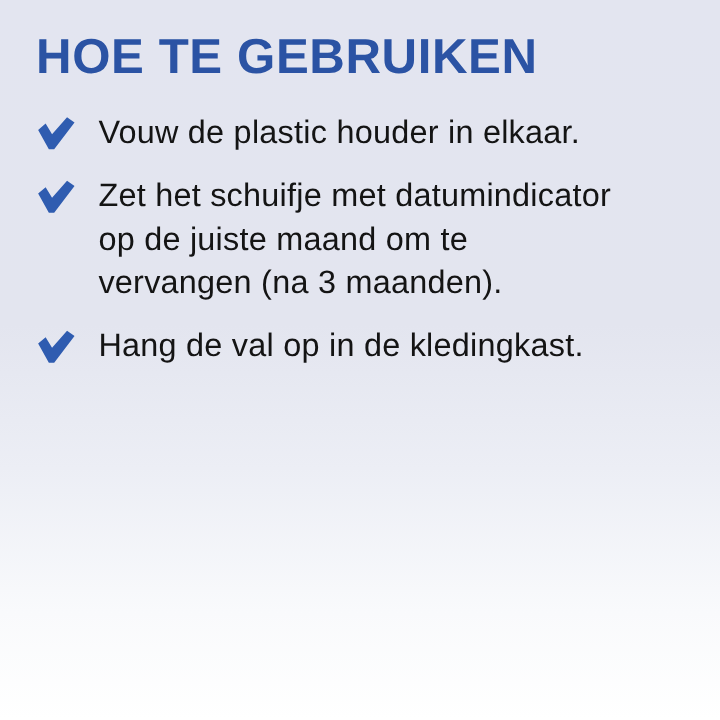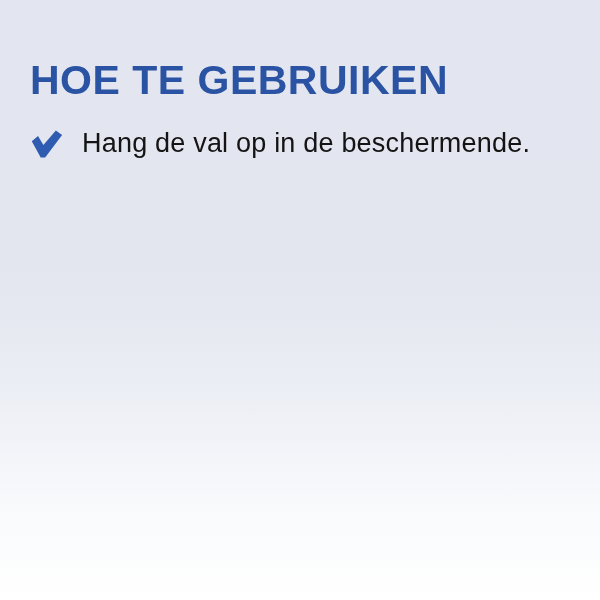--- a/index.html
+++ b/index.html
@@ -16,21 +16,21 @@
       #e3e5f0 0%,
       #e3e5ef 45%,
       #eceef5 65%,
       #f9fafc 85%,
       #ffffff 100%);
     font-family: "Liberation Sans", sans-serif;
   }
   .panel {
     position: absolute;
     top: 0; left: 0; right: 0; bottom: 0;
-    padding: 55px 26px 0 30px;
+    padding: 22px 26px 0 30px;
     box-sizing: border-box;
   }
   h1.title {
     margin: 0 0 20px 0;
     font-size: 41px;
     line-height: 50px;
     font-weight: bold;
     letter-spacing: 0.5px;
     color: #2b53a4;
   }
@@ -67,28 +67,46 @@
 </head>
 <body>
 
 <div class="canvas">
   <div class="panel">
 
     <h1 class="title">HOE TE GEBRUIKEN</h1>
 
     <ul class="instruction-list">
 
-
+      <li class="item">
+        <span class="check-col">
+          <svg viewBox="0 0 37 32" aria-hidden="true">
+            <polygon class="check-shape" points="2,13 9,7 15,17 29,1 36,6 17,31 12,31"></polygon>
+          </svg>
+        </span>
+        <span class="item-text">Vouw de plastic houder in elkaar.</span>
+      </li>
 
 
 
       <li class="item">
         <span class="check-col">
           <svg viewBox="0 0 37 32" aria-hidden="true">
             <polygon class="check-shape" points="2,13 9,7 15,17 29,1 36,6 17,31 12,31"></polygon>
           </svg>
         </span>
-        <span class="item-text">Hang de val op in de beschermende.</span>
+        <span class="item-text">Zet het schuifje met datumindicator
+op de juiste maand om te
+vervangen (na 3 maanden).</span>
+      </li>
+
+      <li class="item">
+        <span class="check-col">
+          <svg viewBox="0 0 37 32" aria-hidden="true">
+            <polygon class="check-shape" points="2,13 9,7 15,17 29,1 36,6 17,31 12,31"></polygon>
+          </svg>
+        </span>
+        <span class="item-text">Hang de val op in de kledingkast.</span>
       </li>
 
     </ul>
   </div>
 </div>
 
 </body></html>

